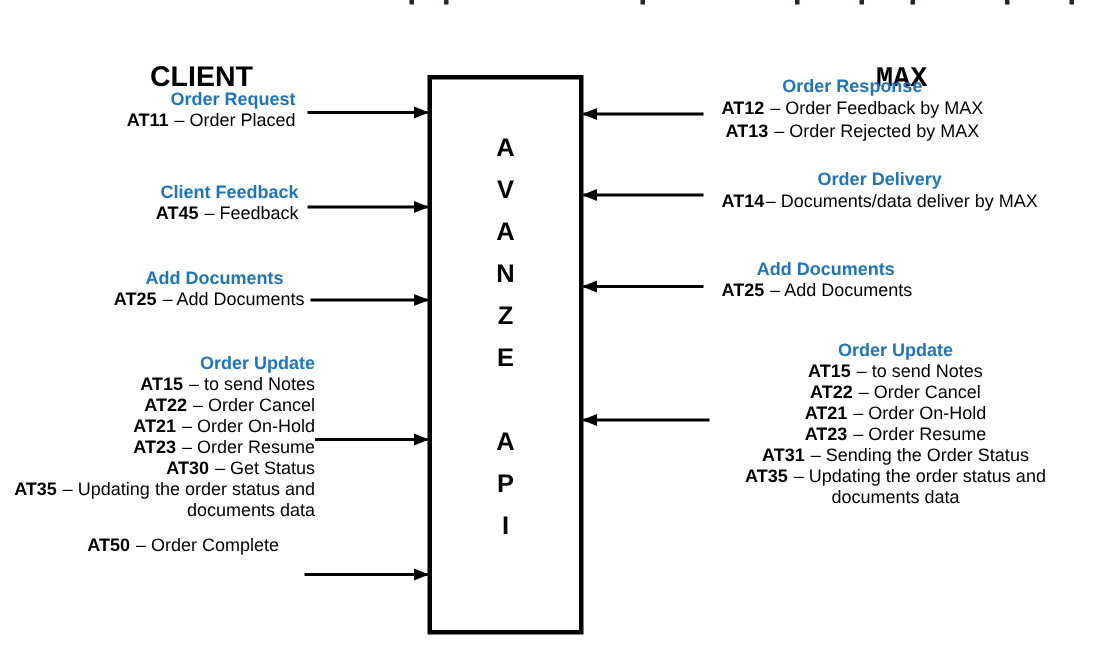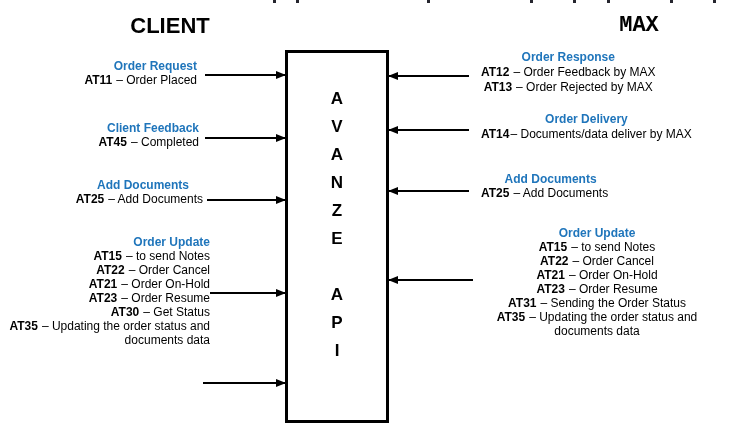--- a/index.html
+++ b/index.html
@@ -3,22 +3,22 @@
 <meta charset="utf-8">
 <style>
   html,body { margin:0; padding:0; background:#ffffff; }
   .page {
     position:relative; width:741px; height:435px; background:#ffffff;
     font-family:"Liberation Sans", sans-serif; color:#000; overflow:hidden;
     font-size:12px;
   }
   
   .heading {
-    position:absolute; font-size:22px; font-weight:bold; color:#000;
-    text-align:center; white-space:nowrap; letter-spacing:0px;
+    position:absolute; font-size:19px; font-weight:bold; color:#000;
+    text-align:left; white-space:nowrap; letter-spacing:0px;margin-top:28px;
   }
   .heading.client { left:100px; top:13px; width:140px; }
   .heading.max   { left:584px; top:13px; width:110px;font-family:Liberation Mono, monospace; }
 
   
   .api-box {
     position:absolute; left:285px; top:50px; width:104px; height:373px;
     border:3px solid #000; box-sizing:border-box; background:#fff;
   }
   .letters { text-align:center; font-size:17px; font-weight:bold; line-height:28px; }
@@ -84,39 +84,40 @@
     </div>
   </div>
 
   <div class="group left-col" style="right:544px; top:59px">
     <div class="gtitle">Order Request</div>
     <div class="gitem nowrap"><span class="code">AT11</span><span>– Order Placed</span></div>
   </div>
 
   <div class="group left-col" style="right:542px; top:121px">
     <div class="gtitle">Client Feedback</div>
-    <div class="gitem nowrap"><span class="code">AT45</span><span>– Completed</span></div>
+    <div class="gitem nowrap"><span class="code">AT45</span><span>– Feedback</span></div>
   </div>
 
   <div class="group left-col" style="right:538px; top:178px">
     <div class="gtitle t-pad-r">Add Documents</div>
     <div class="gitem nowrap"><span class="code">AT25</span><span>– Add Documents</span></div>
   </div>
 
   <div class="group left-col" style="right:531px; top:235px; width:208px">
     <div class="gtitle">Order Update</div>
     <div class="gitem nowrap"><span class="code">AT15</span><span>– to send Notes</span></div>
     <div class="gitem nowrap"><span class="code">AT22</span><span>– Order Cancel</span></div>
     <div class="gitem nowrap"><span class="code">AT21</span><span>– Order On-Hold</span></div>
     <div class="gitem nowrap"><span class="code">AT23</span><span>– Order Resume</span></div>
     <div class="gitem nowrap"><span class="code">AT30</span><span>– Get Status</span></div>
     <div class="gitem"><span class="code">AT35</span><span>– Updating the order status and documents data</span></div>
   </div>
 
   <div class="group left-col" style="right:555px; top:356px">
+    <div class="gitem nowrap"><span class="code">AT50</span><span>– Order Complete</span></div>
   </div>
 
   <div class="group right-col lh15" style="left:481px; top:50px">
     <div class="gtitle">Order Response</div>
     <div class="gitem nowrap"><span class="code">AT12</span><span>– Order Feedback by MAX</span></div>
     <div class="gitem nowrap"><span class="code">AT13</span><span>– Order Rejected by MAX</span></div>
   </div>
 
   <div class="group right-col lh15 g-delivery" style="left:481px; top:112px">
     <div class="gtitle">Order Delivery</div>

